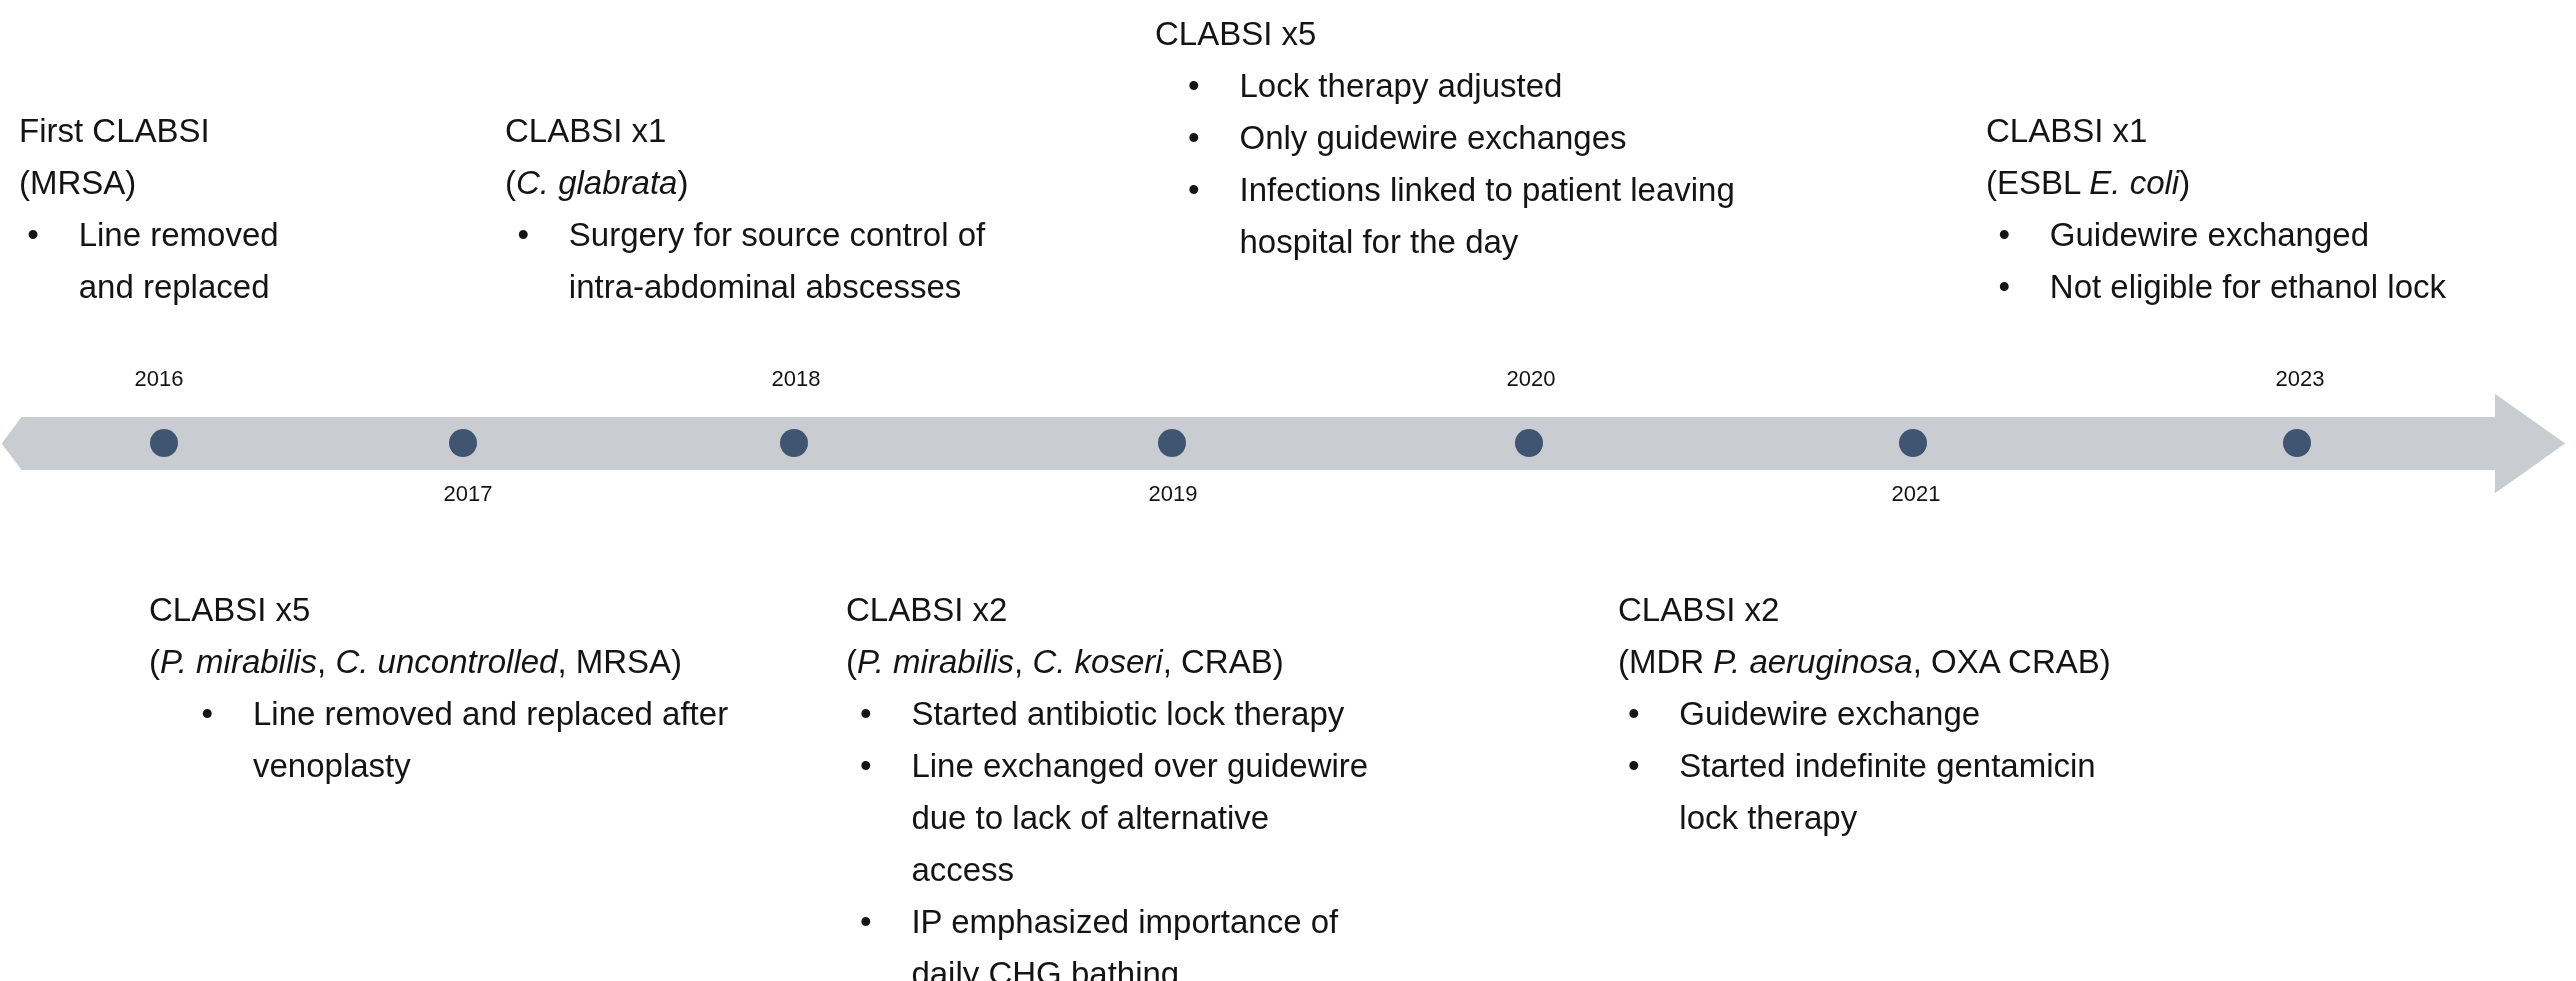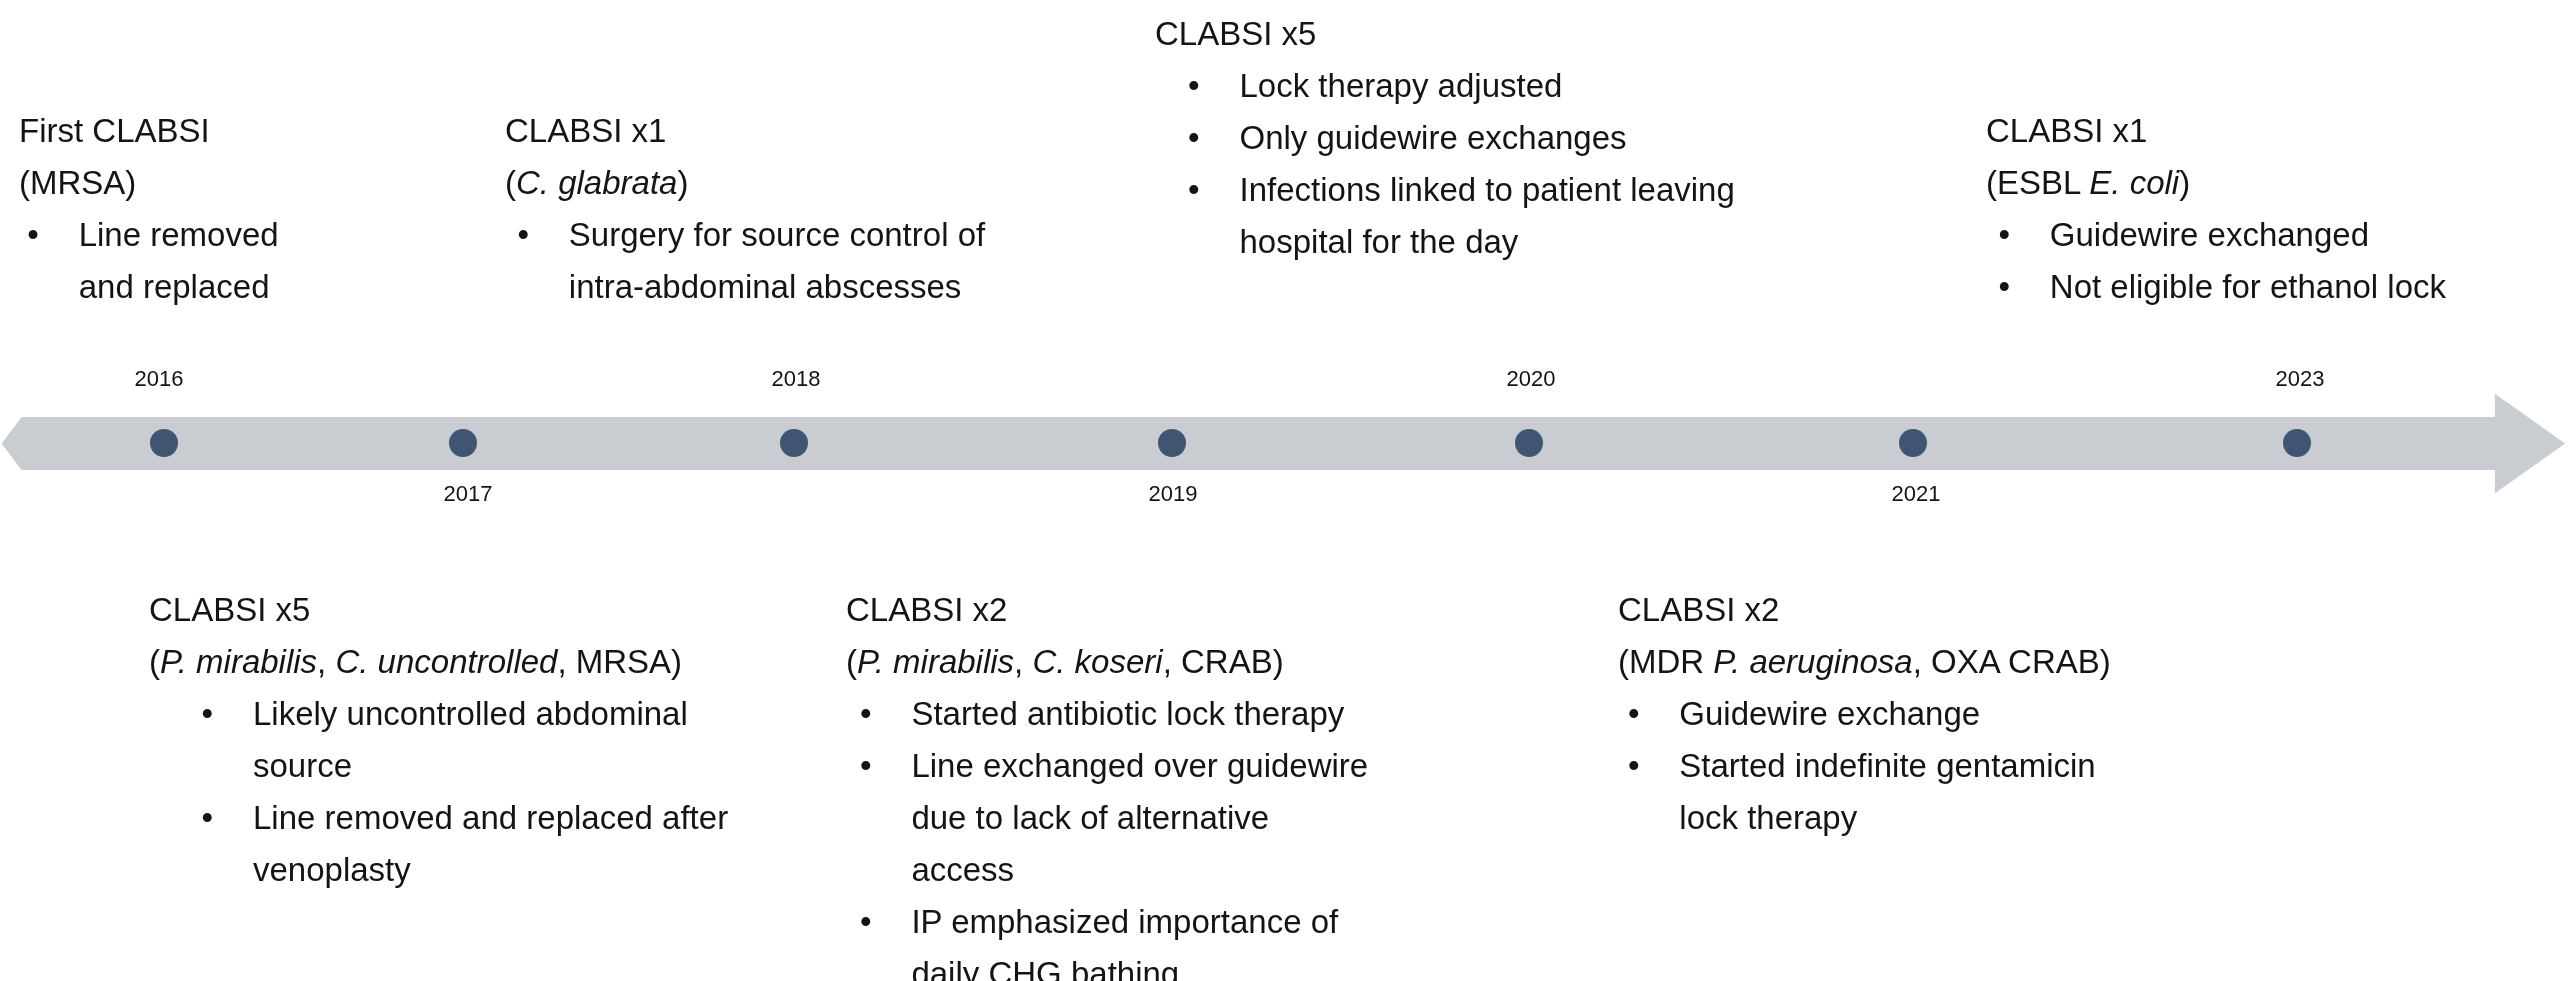--- a/index.html
+++ b/index.html
@@ -101,22 +101,20 @@
     <ul class="bullets" style="margin-left:1.7px;">
       <li><span>Line removed
 and replaced</span></li>
     </ul>
   </section>
 
   <section class="event" style="left:149px; top:584px; width:629px;">
     <div class="title">CLABSI x5</div>
     <div class="subtitle"><span>(</span><i>P. mirabilis</i><span>, </span><i>C. uncontrolled</i><span>, MRSA)</span></div>
     <ul class="bullets" style="margin-left:46px;">
-      <li><span>Likely uncontrolled abdominal
-source</span></li>
       <li><span>Line removed and replaced after
 venoplasty</span></li>
     </ul>
   </section>
 
   <section class="event" style="left:505px; top:105px; width:579px;">
     <div class="title">CLABSI x1</div>
     <div class="subtitle"><span>(</span><i>C. glabrata</i><span>)</span></div>
     <ul class="bullets" style="margin-left:5.8px;">
       <li><span>Surgery for source control of

